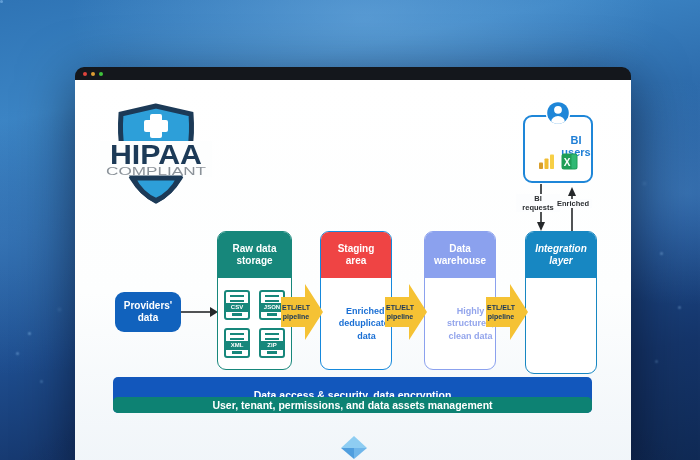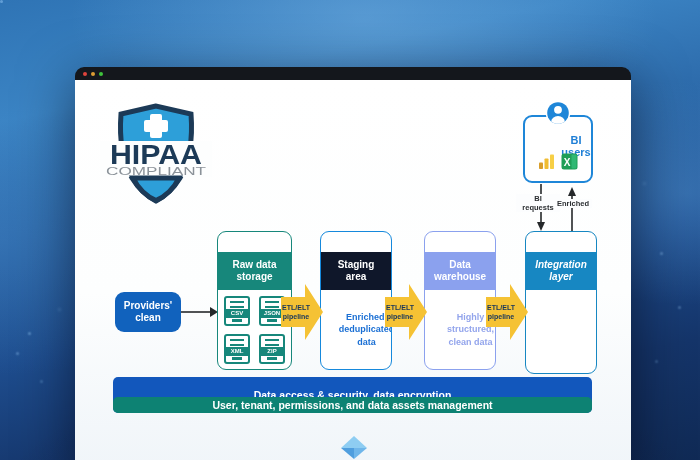--- a/index.html
+++ b/index.html
@@ -22,22 +22,22 @@
   .titlebar{height:13px;background:#14171c;border-radius:9px 9px 0 0;
     display:flex;align-items:center;padding-left:8px;gap:4px;}
   .dot{width:4px;height:4px;border-radius:50%;}
   .winbody{position:absolute;top:13px;left:0;right:0;bottom:0;
     background:linear-gradient(180deg,#ffffff 0%,#fdfefe 55%,#f0f5f9 100%);}
   .abs{position:absolute;}
   .preline{white-space:pre-line;}
   
   .col{position:absolute;top:151px;border:1.5px solid;border-radius:9px;background:#fff;
     display:flex;flex-direction:column;overflow:hidden;z-index:2;}
-  .col-header{height:38px;flex:none;color:#fff;font-weight:bold;font-size:10px;line-height:1.2;
-    display:flex;align-items:center;justify-content:center;text-align:center;white-space:pre-line;margin-top:20px;}
+  .col-header{height:46px;flex:none;color:#fff;font-weight:bold;font-size:10px;line-height:1.2;
+    display:flex;align-items:center;justify-content:center;text-align:center;white-space:pre-line;}
   .col-body{flex:1;display:flex;align-items:center;justify-content:center;text-align:center;
     font-weight:bold;font-size:9px;line-height:1.35;white-space:pre-line;margin-left:21px;}
   .col-body-int{flex:1;display:flex;flex-direction:column;align-items:center;justify-content:flex-start;
     padding-top:7px;gap:3px;text-align:center;font-weight:bold;font-size:8.5px;line-height:1.3;white-space:pre-line;}
   
   .files-grid{flex:1;display:grid;grid-template-columns:26px 26px;grid-template-rows:30px 30px;
     gap:8px 9px;align-content:center;justify-content:center;}
   .file-icon{width:26px;height:30px;border:2px solid currentColor;border-radius:3px;background:#fff;
     position:relative;box-sizing:border-box;}
   .fi-line{height:2px;background:currentColor;margin:3px 4px 0;}
@@ -120,21 +120,21 @@
       </svg>
       <svg class="abs" style="left:492px;top:107px;z-index:2" width="10" height="45">
         <polygon points="1,9 9,9 5,0" fill="#25282a"></polygon>
         <line x1="5" y1="8" x2="5" y2="45" stroke="#25282a" stroke-width="1.6"></line>
       </svg>
       <div class="flow-label" style="left:441px;top:114px;width:42px">BI
 requests</div>
       <div class="flow-label" style="left:479px;top:119px;width:36px">Enriched</div>
 
       <div class="providers" style="background: rgb(17, 98, 189);">Providers'
-clean</div>
+data</div>
       <svg class="abs" style="left:106px;top:226px" width="38" height="12">
         <line x1="0" y1="6" x2="29" y2="6" stroke="#25282a" stroke-width="1.6"></line>
         <polygon points="29,1 37,6 29,11" fill="#25282a"></polygon>
       </svg>
 
       <div class="col" style="left: 142px; width: 73px; height: 137px; border-color: rgb(23, 135, 123);">
         <div class="col-header" style="background: rgb(23, 135, 123);">Raw data
 storage</div>
         <div class="files-grid" style="color: rgb(23, 135, 123);">
           <div class="file-icon">
@@ -166,21 +166,21 @@
               <div class="fi-line"></div>
             <div class="fi-band">
                 <span>ZIP</span>
               </div>
             <div class="fi-foot"></div>
           </div>
         </div>
       </div>
 
       <div class="col" style="left: 245px; width: 70px; height: 137px; border-color: rgb(22, 137, 220);">
-        <div class="col-header" style="background: #0f172a;">Staging
+        <div class="col-header" style="background: #ef4444;">Staging
 area</div>
         <div class="col-body" style="color: rgb(26, 111, 212);">Enriched,
 deduplicated
 data</div>
       </div>
 
       <div class="col" style="left: 349px; width: 70px; height: 137px; border-color: rgb(139, 161, 238);">
         <div class="col-header" style="background: rgb(139, 161, 238);">Data
 warehouse</div>
         <div class="col-body" style="color: rgb(147, 165, 236);">Highly

